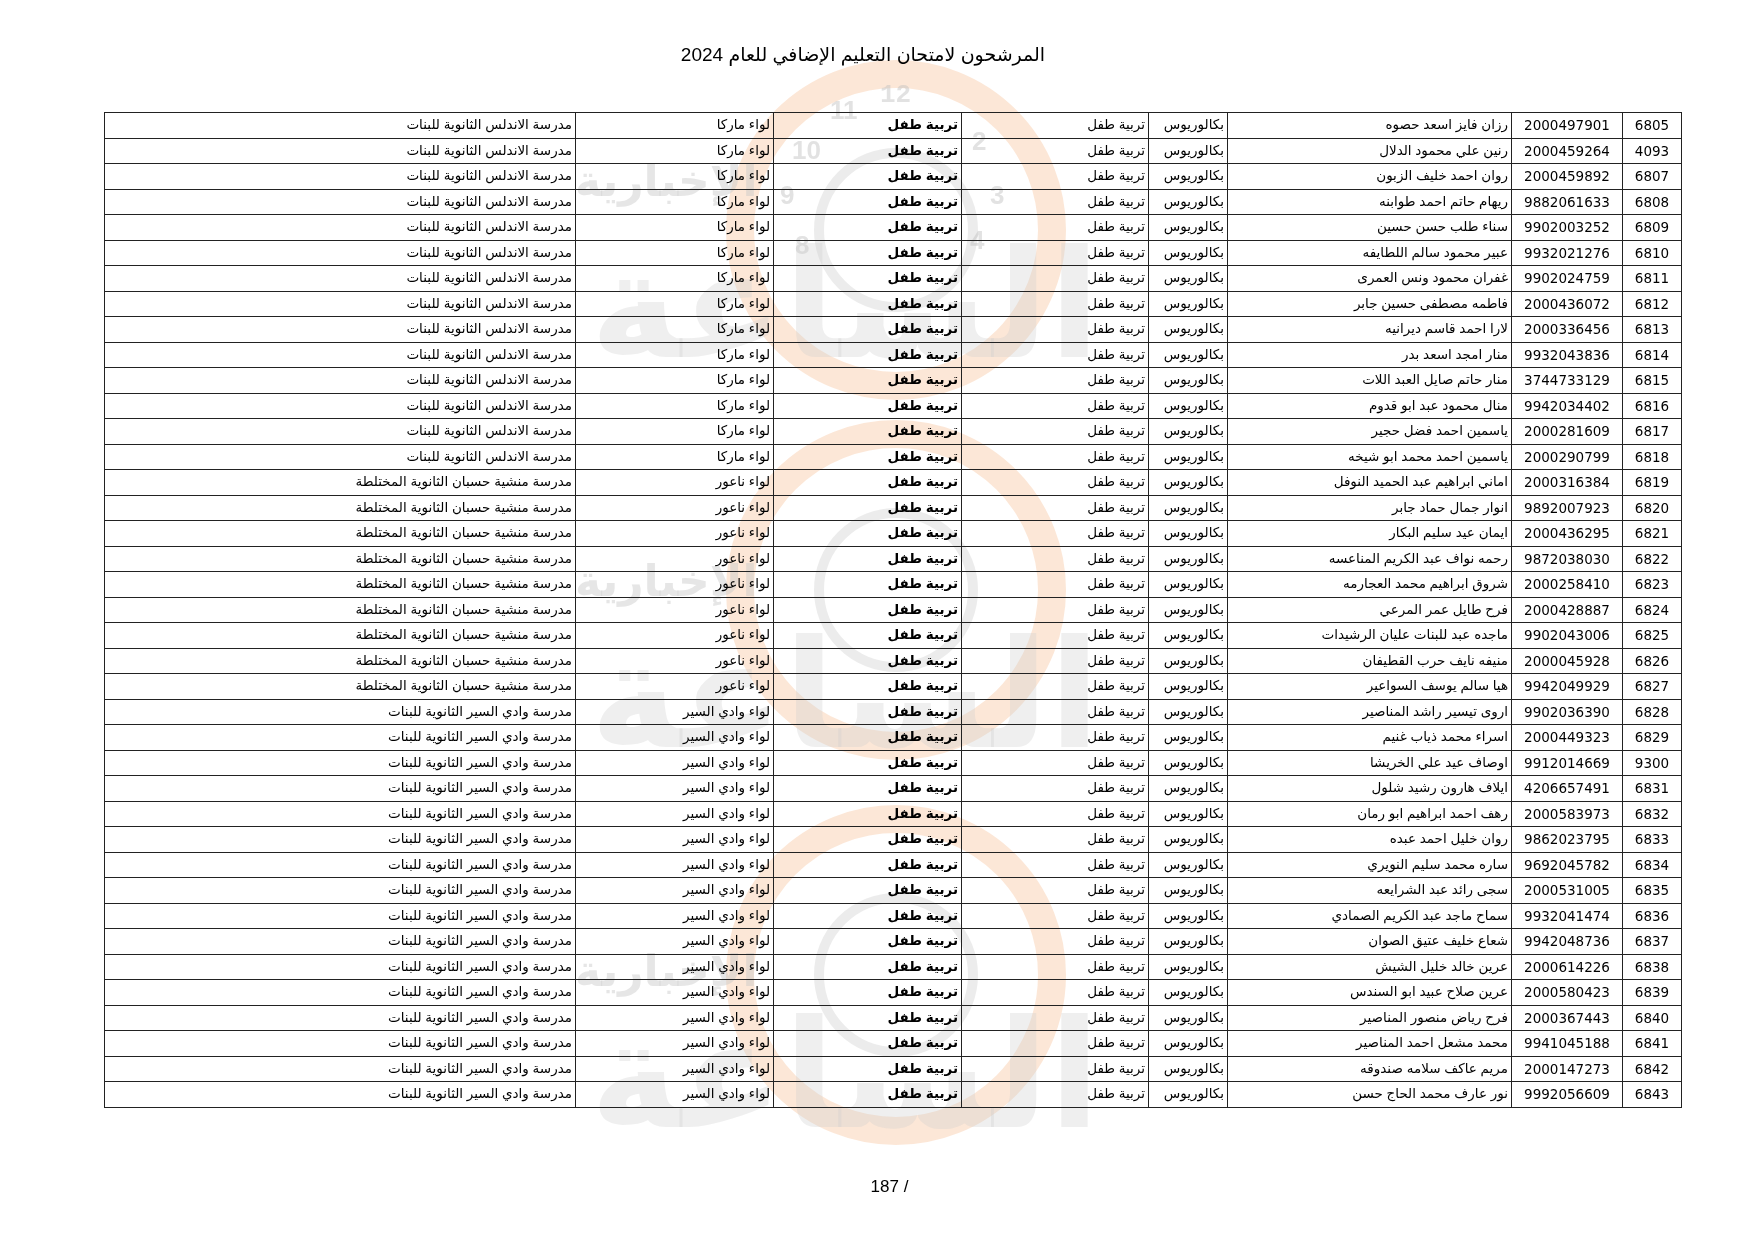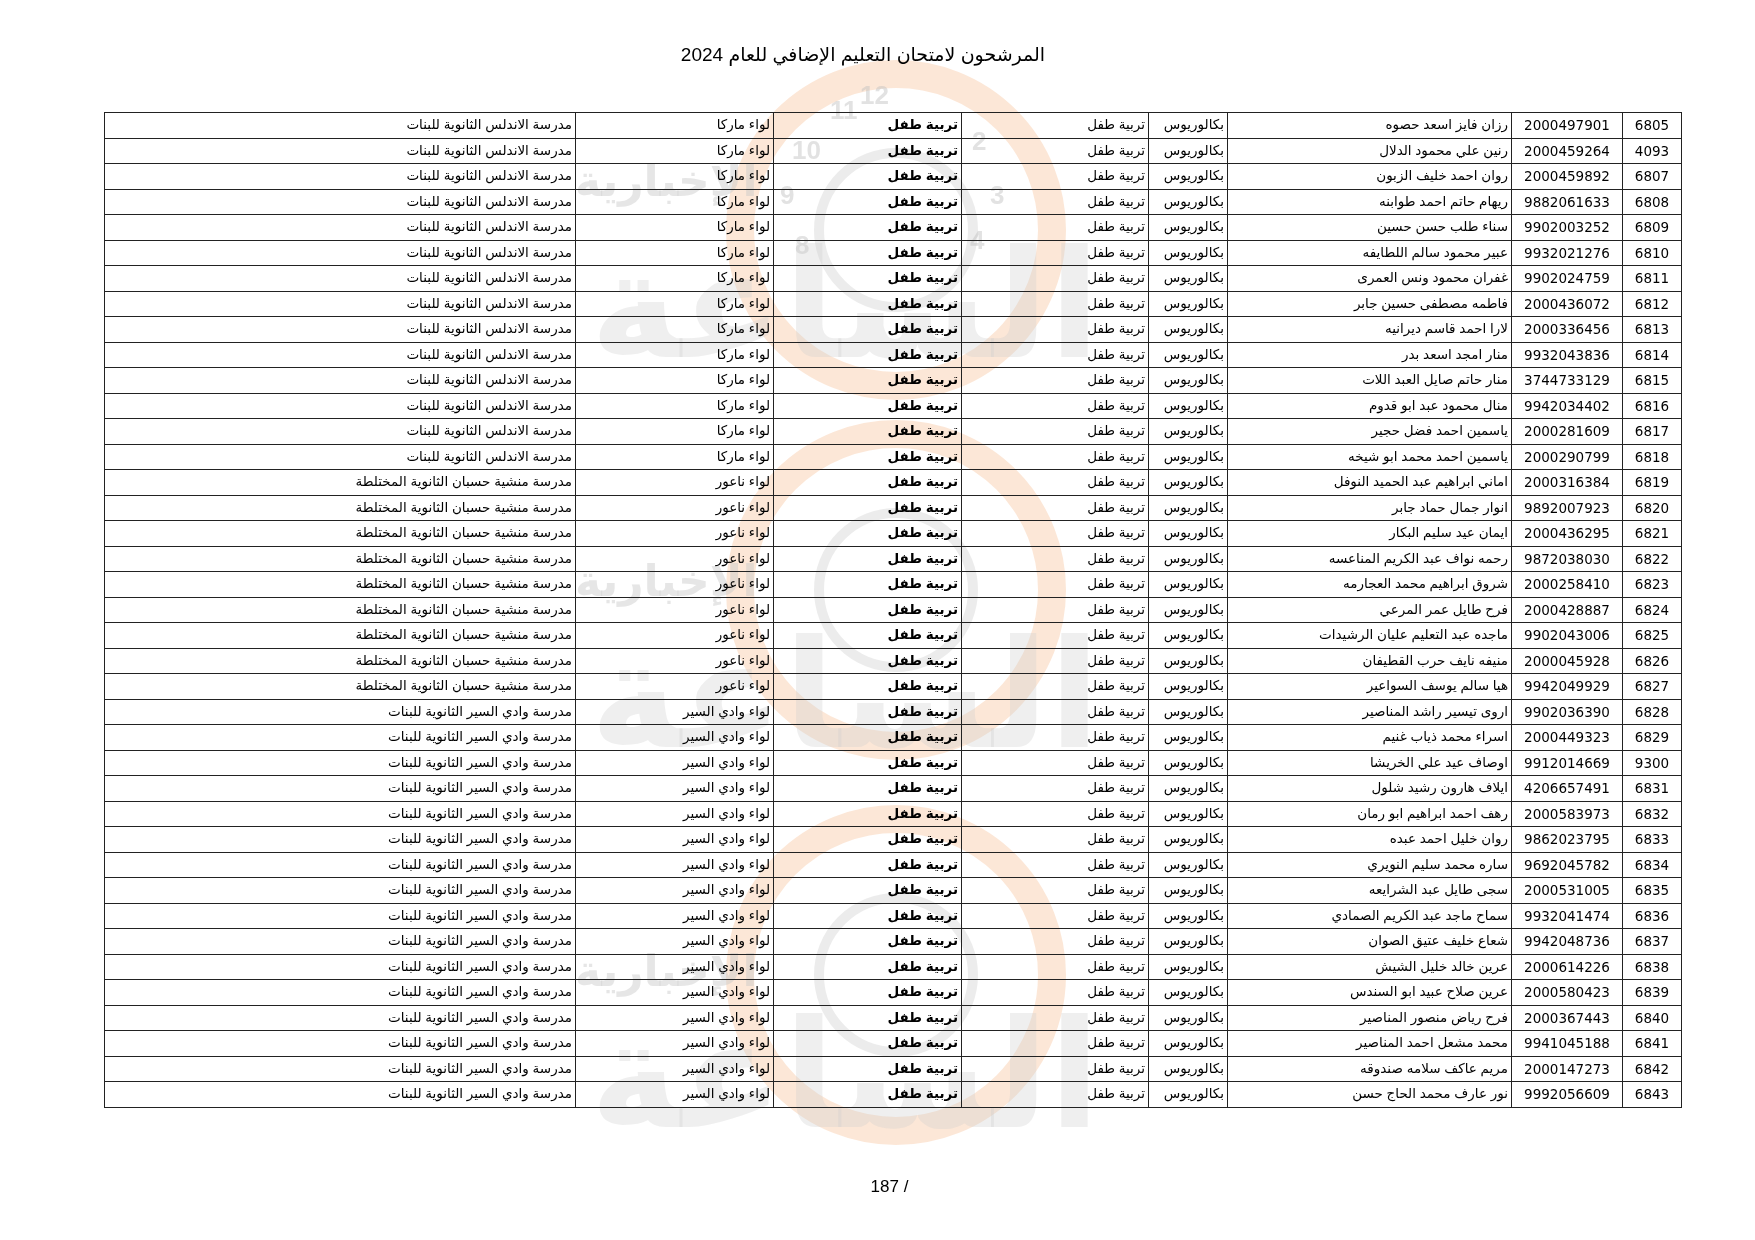--- a/index.html
+++ b/index.html
@@ -60,21 +60,21 @@
   <div class="wm-clock" style="left:726px; top:60px;">
       <div class="inner"></div>
     </div>
   <div class="wm-clock" style="left:726px; top:420px;">
       <div class="inner"></div>
     </div>
   <div class="wm-clock" style="left:726px; top:805px;">
       <div class="inner"></div>
     </div>
 
-  <span class="wm-num" style="left:860px; top:80px;">12</span>
+  <span class="wm-num" style="left:880px; top:80px;font-family:Liberation Mono, monospace;">12</span>
   <span class="wm-num" style="left:830px; top:95px;">11</span>
   <span class="wm-num" style="left:792px; top:135px;">10</span>
   <span class="wm-num" style="left:972px; top:126px;">2</span>
   <span class="wm-num" style="left:780px; top:180px;">9</span>
   <span class="wm-num" style="left:990px; top:180px;">3</span>
   <span class="wm-num" style="left:795px; top:230px;">8</span>
   <span class="wm-num" style="left:970px; top:225px;">4</span>
 
   <span class="wm-text" style="left:575px; top:155px;">الإخبارية</span>
   <span class="wm-text" style="left:575px; top:555px;">الإخبارية</span>
@@ -285,21 +285,21 @@
         <td class="c-name">فرح طايل عمر المرعي</td>
         <td class="c-deg">بكالوريوس</td>
         <td class="c-spec">تربية طفل</td>
         <td class="c-exam">تربية طفل</td>
         <td class="c-dist">لواء ناعور</td>
         <td class="c-school">مدرسة منشية حسبان الثانوية المختلطة</td>
       </tr>
       <tr>
         <td class="c-seq">6825</td>
         <td class="c-id">9902043006</td>
-        <td class="c-name">ماجده عبد التعليم عليان الرشيدات</td>
+        <td class="c-name">ماجده عبد للبنات عليان الرشيدات</td>
         <td class="c-deg">بكالوريوس</td>
         <td class="c-spec">تربية طفل</td>
         <td class="c-exam">تربية طفل</td>
         <td class="c-dist">لواء ناعور</td>
         <td class="c-school">مدرسة منشية حسبان الثانوية المختلطة</td>
       </tr>
       <tr>
         <td class="c-seq">6826</td>
         <td class="c-id">2000045928</td>
         <td class="c-name">منيفه نايف حرب القطيفان</td>
@@ -385,21 +385,21 @@
         <td class="c-name">ساره محمد سليم النويري</td>
         <td class="c-deg">بكالوريوس</td>
         <td class="c-spec">تربية طفل</td>
         <td class="c-exam">تربية طفل</td>
         <td class="c-dist">لواء وادي السير</td>
         <td class="c-school">مدرسة وادي السير الثانوية للبنات</td>
       </tr>
       <tr>
         <td class="c-seq">6835</td>
         <td class="c-id">2000531005</td>
-        <td class="c-name">سجى طايل عبد الشرايعه</td>
+        <td class="c-name">سجى رائد عبد الشرايعه</td>
         <td class="c-deg">بكالوريوس</td>
         <td class="c-spec">تربية طفل</td>
         <td class="c-exam">تربية طفل</td>
         <td class="c-dist">لواء وادي السير</td>
         <td class="c-school">مدرسة وادي السير الثانوية للبنات</td>
       </tr>
       <tr>
         <td class="c-seq">6836</td>
         <td class="c-id">9932041474</td>
         <td class="c-name">سماح ماجد عبد الكريم الصمادي</td>

